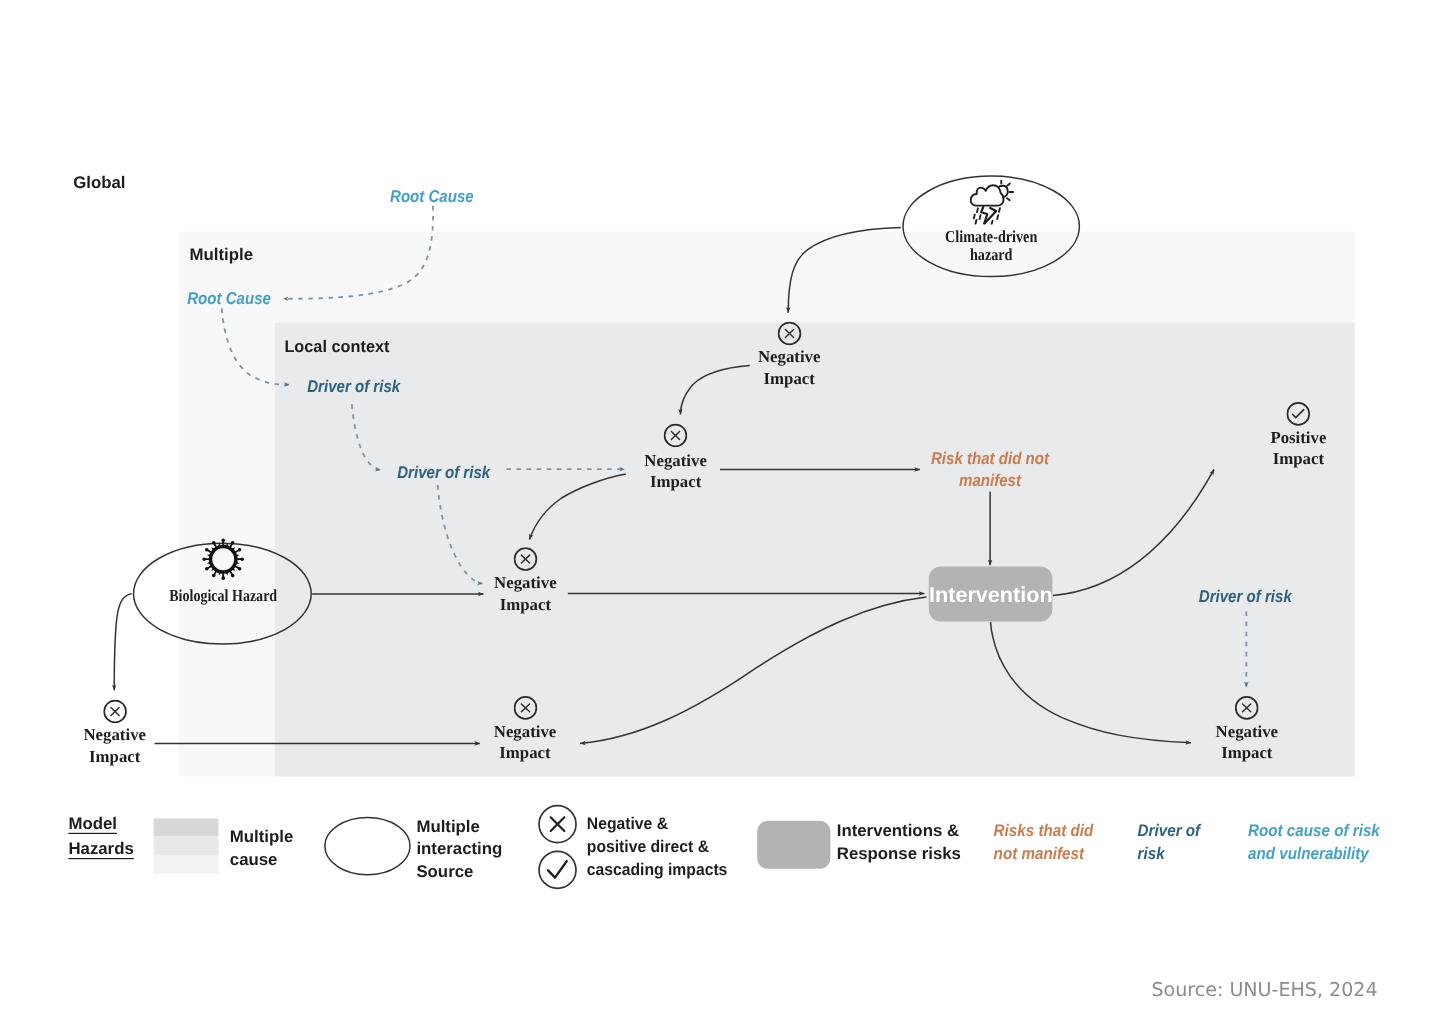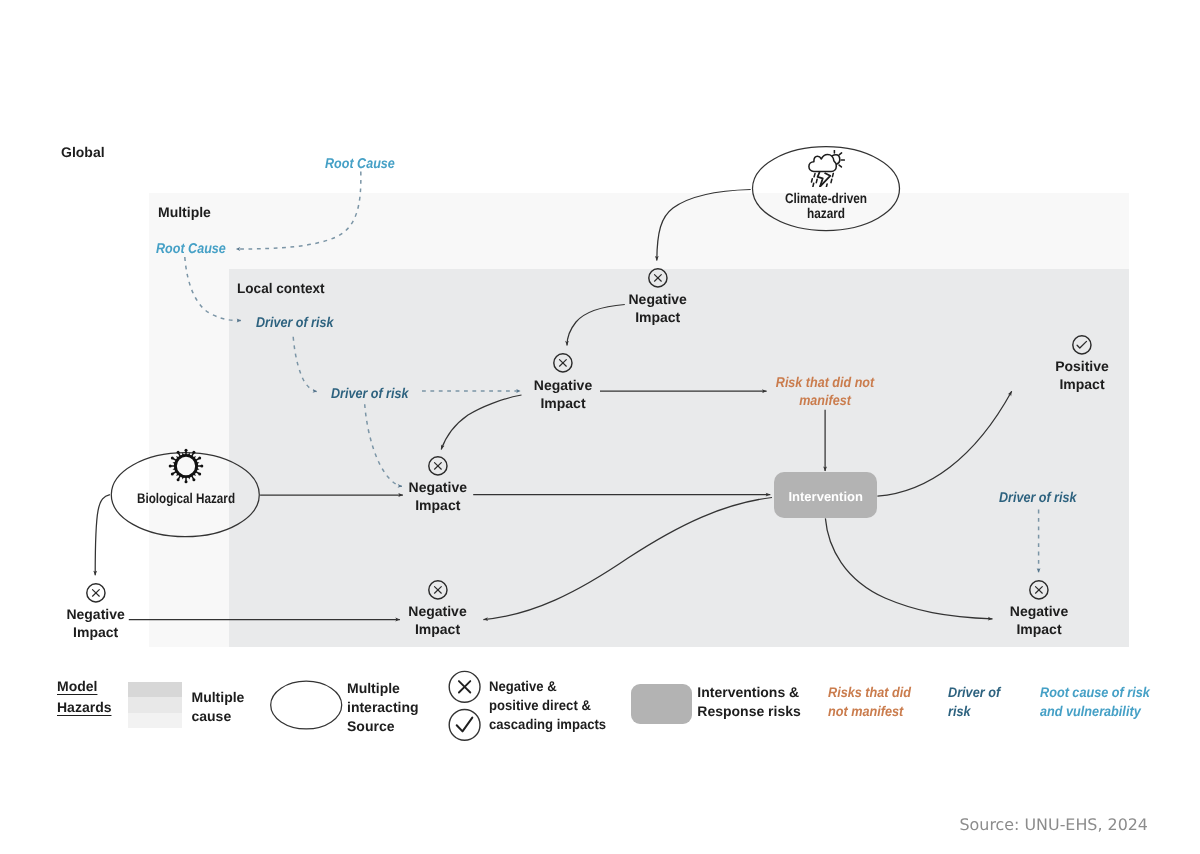--- a/index.html
+++ b/index.html
@@ -8,25 +8,25 @@
        font-family:"Liberation Sans",sans-serif;
        -webkit-font-smoothing:antialiased;text-rendering:geometricPrecision;}
   #stage{position:relative;width:1200px;height:854px;will-change:opacity;}
   .abs{position:absolute;}
   #title{left:82px;top:57px;width:1118px;text-align:center;font-size:21.7px;font-weight:bold;color:#808080;}
   #source{left:959.5px;top:814.5px;font-size:15.9px;color:#8c8c8c;font-family:"DejaVu Sans",sans-serif;}
   #band-regional{left:149px;top:193px;width:980px;height:454.4px;background:#f8f8f8;}
   #band-local{left:229px;top:269px;width:900px;height:378.4px;background:#e9eaeb;}
   .scalelabel{position:absolute;font-size:14px;font-weight:bold;color:#1d1d1d;white-space:nowrap;}
   svg.layer{position:absolute;left:0;top:0;width:1200px;height:854px;overflow:visible;pointer-events:none;}
-  .node{position:absolute;text-align:center;white-space:nowrap;}
+  .node{position:absolute;text-align:center;white-space:nowrap;font-family:Liberation Serif, serif;}
   .nodetext{font-size:14px;font-weight:bold;color:#1d1d1d;line-height:18.1px;}
   .annot{position:absolute;white-space:nowrap;font-size:14.2px;font-weight:bold;font-style:italic;line-height:18px;text-align:center;transform:scaleX(0.885);transform-origin:left top;}
   #intervention{position:absolute;left:774.2px;top:472.3px;width:103px;height:46px;border-radius:10px;
-     background:#b3b3b3;color:#ffffff;font-size:13px;font-weight:bold;display:flex;align-items:center;justify-content:center;padding-top:3px;box-sizing:border-box;}
+     background:#b3b3b3;color:#ffffff;font-size:18px;font-weight:bold;display:flex;align-items:center;justify-content:center;padding-top:3px;box-sizing:border-box;}
   
   #legend{position:absolute;left:0;top:0;width:1200px;height:822px;pointer-events:none;}
   .lgtext{position:absolute;font-size:14px;font-weight:bold;color:#1d1d1d;line-height:19.2px;white-space:nowrap;}
   .lgitalic{font-style:italic;transform:scaleX(0.905);transform-origin:left top;}
   #lg-heading{position:absolute;left:57px;top:676px;font-size:14px;font-weight:bold;color:#1d1d1d;line-height:20.5px;}
   #lg-heading span{text-decoration:underline;text-underline-offset:3px;}
   #lg-scales{position:absolute;left:128px;top:682px;width:54px;height:46px;}
   #lg-scales i{display:block;height:15.33px;}
   #lg-interv{position:absolute;left:630.5px;top:684px;width:61px;height:40px;border-radius:9px;background:#b3b3b3;}
 </style>

